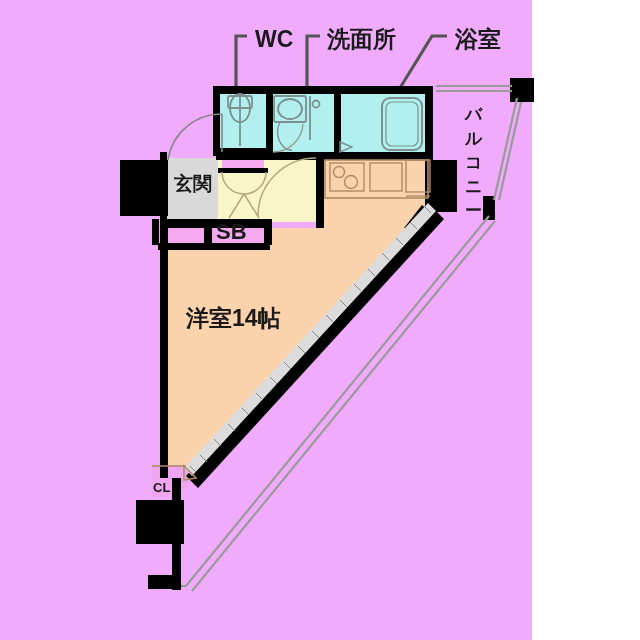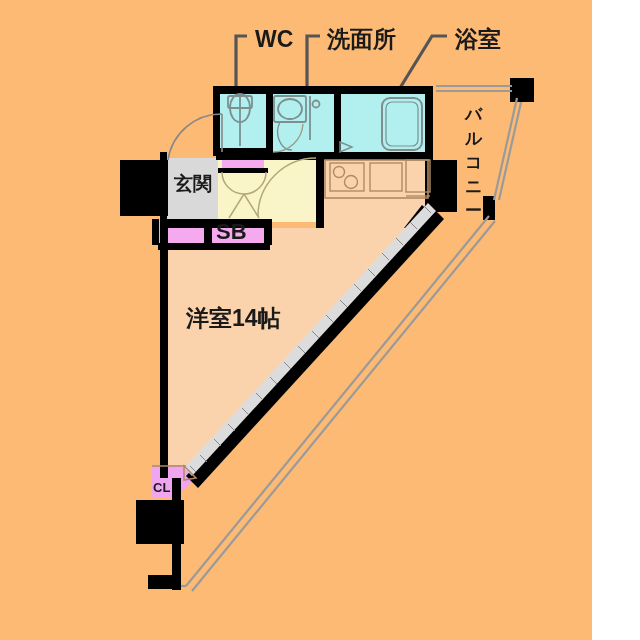--- a/index.html
+++ b/index.html
@@ -2,21 +2,21 @@
 <html><head>
 <meta charset="utf-8">
 <title>Floor Plan</title>
 <style>
   html,body{margin:0;padding:0;background:#ffffff;}
   body{
     width:640px;height:640px;
     font-family:"Liberation Sans","DejaVu Sans",sans-serif;
     overflow:hidden;
   }
-  #plan{position:relative;width:592px;height:640px;background:#fdba74;}
+  #plan{position:relative;width:532px;height:640px;background:#f0abfc;}
   svg{display:block;}
   .lbl{
     font-family:"Liberation Sans","DejaVu Sans",sans-serif;
     font-weight:700;
     fill:#1a1a1a;
   }
   .lbl-callout{font-size:23px;}
   .lbl-room{font-size:23px;}
   .lbl-small{font-size:19px;}
   .lbl-tiny{font-size:13px;}

